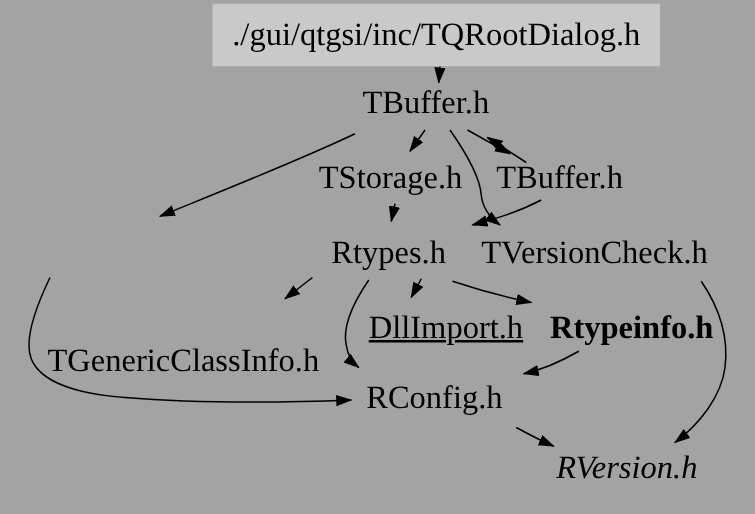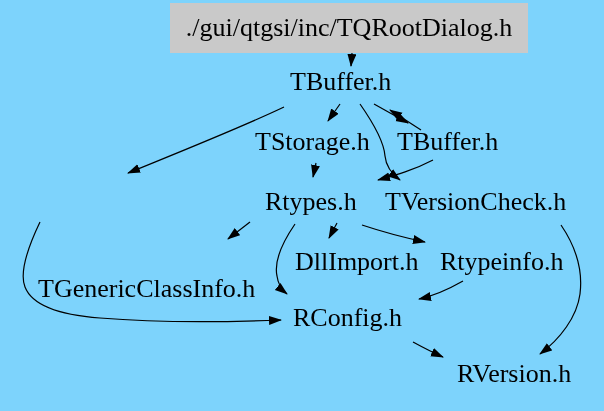--- a/index.html
+++ b/index.html
@@ -4,21 +4,21 @@
 <style>
   html, body {
     margin: 0;
     padding: 0;
     background: #ffffff;
   }
   #canvas {
     position: relative;
     width: 604px;
     height: 411px;
-    background: #7dd3fc;
+    background: #a3a3a3;
     font-family: "Liberation Serif", "DejaVu Serif", serif;
     overflow: hidden;
   }
   #edges {
     position: absolute;
     left: 0;
     top: 0;
     width: 604px;
     height: 411px;
   }
@@ -81,18 +81,18 @@
   </svg>
 
   <div class="root-node">./gui/qtgsi/inc/TQRootDialog.h</div>
 
   <div class="node" style="left:290px; top:69px;">TBuffer.h</div>
   <div class="node" style="left:255px; top:129px;font-family:Liberation Serif, serif;">TStorage.h</div>
   <div class="node" style="left:397px; top:129px;">TBuffer.h</div>
   <div class="node" style="left:385px; top:189px;">TVersionCheck.h</div>
   <div class="node" style="left:265px; top:189px;">Rtypes.h</div>
   <div class="node" style="left:38px;  top:249px;margin-top:27px;">TGenericClassInfo.h</div>
-  <div class="node" style="left:295px; top:249px;">DllImport.h</div>
-  <div class="node" style="left:440px; top:249px;">Rtypeinfo.h</div>
+  <div class="node" style="left:295px; top:249px;text-decoration:underline;">DllImport.h</div>
+  <div class="node" style="left:440px; top:249px;font-weight:bold;">Rtypeinfo.h</div>
   <div class="node" style="left:293px; top:305px;">RConfig.h</div>
-  <div class="node" style="left:457px; top:361px;">RVersion.h</div>
+  <div class="node" style="left:445px; top:361px;font-style:italic;">RVersion.h</div>
 
 </div>
 
 </body></html>

